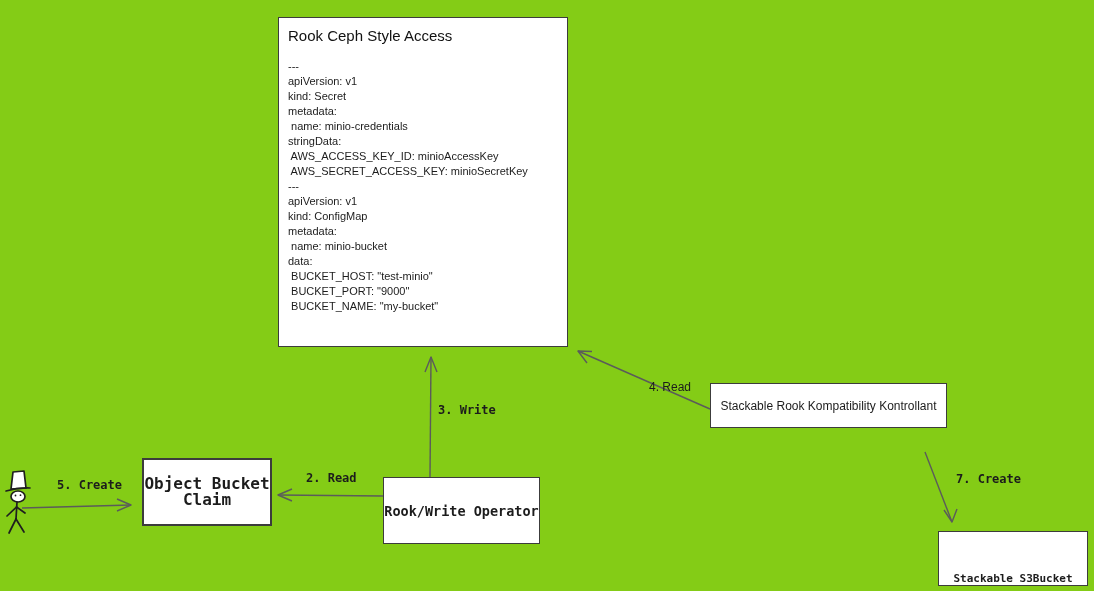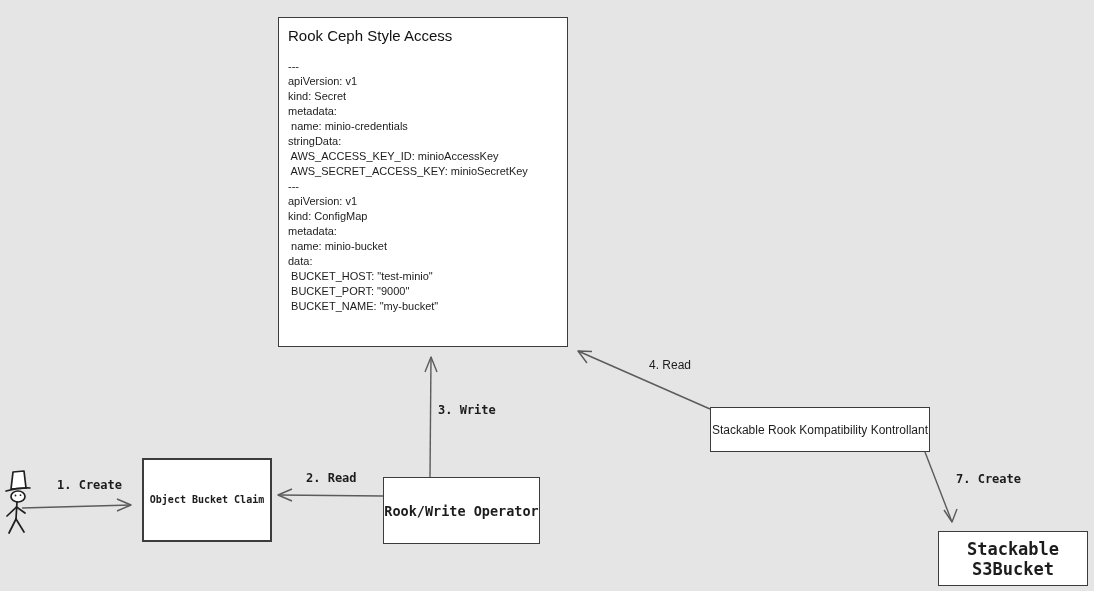--- a/index.html
+++ b/index.html
@@ -1,20 +1,20 @@
 <!DOCTYPE html>
 <html><head>
 <meta charset="utf-8">
 <style>
   html, body { margin: 0; padding: 0; background: #ffffff; }
   .canvas {
     position: relative;
     width: 1094px;
     height: 591px;
-    background: #e5e5e5;
+    background: #84cc16;
     overflow: hidden;
     font-family: "Liberation Sans", sans-serif;
     color: #1c1c1c;
   }
   .layer-svg { position: absolute; left: 0; top: 0; width: 1094px; height: 591px; }
 
   .box {
     position: absolute;
     box-sizing: border-box;
     background: #ffffff;
@@ -39,41 +39,41 @@
   .spec-yaml {
     margin: 13px 0 0 9px;
     font-family: "Liberation Sans", sans-serif;
     font-size: 11px;
     line-height: 15px;
     white-space: pre;
     color: #1c1c1c;
   }
 
   
-  .obc-box        { left: 142px; top: 458px; width: 130px; height: 84px; border-width: 2px;
-                    font-size: 10px; font-weight: 600; line-height: 16px; }
+  .obc-box        { left: 142px; top: 458px; width: 130px; height: 68px; border-width: 2px;
+                    font-size: 16px; font-weight: 600; line-height: 16px; }
   .operator-box   { left: 383px; top: 477px; width: 157px; height: 67px;
                     font-size: 13.5px; font-weight: 600; }
-  .kontrollant-box{ left: 710px; top: 407px; width: 220px; height: 45px;
+  .kontrollant-box{ left: 710px; top: 383px; width: 237px; height: 45px;
                     font-size: 12px; }
   .s3-box         { left: 938px; top: 531px; width: 150px; height: 55px;
-                    font-size: 17px; font-weight: 600; }
+                    font-size: 11px; font-weight: 600; align-items: flex-end; }
 
   
   .edge-label {
     position: absolute;
     white-space: nowrap;
     color: #1c1c1c;
   }
   .edge-label.mono { font-size: 12px; font-weight: 600; }
   .edge-label.sans { font-size: 12px; font-weight: 400; }
   .el-1 { left: 57px;  top: 478px; }
   .el-2 { left: 306px; top: 471px; }
   .el-3 { left: 438px; top: 403px; }
-  .el-4 { left: 649px; top: 358px; }
+  .el-4 { left: 649px; top: 380px; }
   .el-5 { left: 956px; top: 472px; }
 </style>
 </head>
 <body>
 
 <div class="canvas">
 
   <svg class="layer-svg" viewBox="0 0 1094 591">
 
     <g stroke="#1f1f1f" stroke-width="1.7" fill="none" stroke-linecap="round" stroke-linejoin="round">
@@ -145,19 +145,19 @@
   </div>
 
   <div class="box node kontrollant-box">
     <span>Stackable Rook Kompatibility Kontrollant</span>
   </div>
 
   <div class="box node mono s3-box">
     <span>Stackable S3Bucket</span>
   </div>
 
-  <div class="edge-label mono el-1">1. Create</div>
+  <div class="edge-label mono el-1">5. Create</div>
   <div class="edge-label mono el-2">2. Read</div>
   <div class="edge-label mono el-3">3. Write</div>
   <div class="edge-label sans el-4">4. Read</div>
   <div class="edge-label mono el-5">7. Create</div>
 
 </div>
 
 </body></html>

